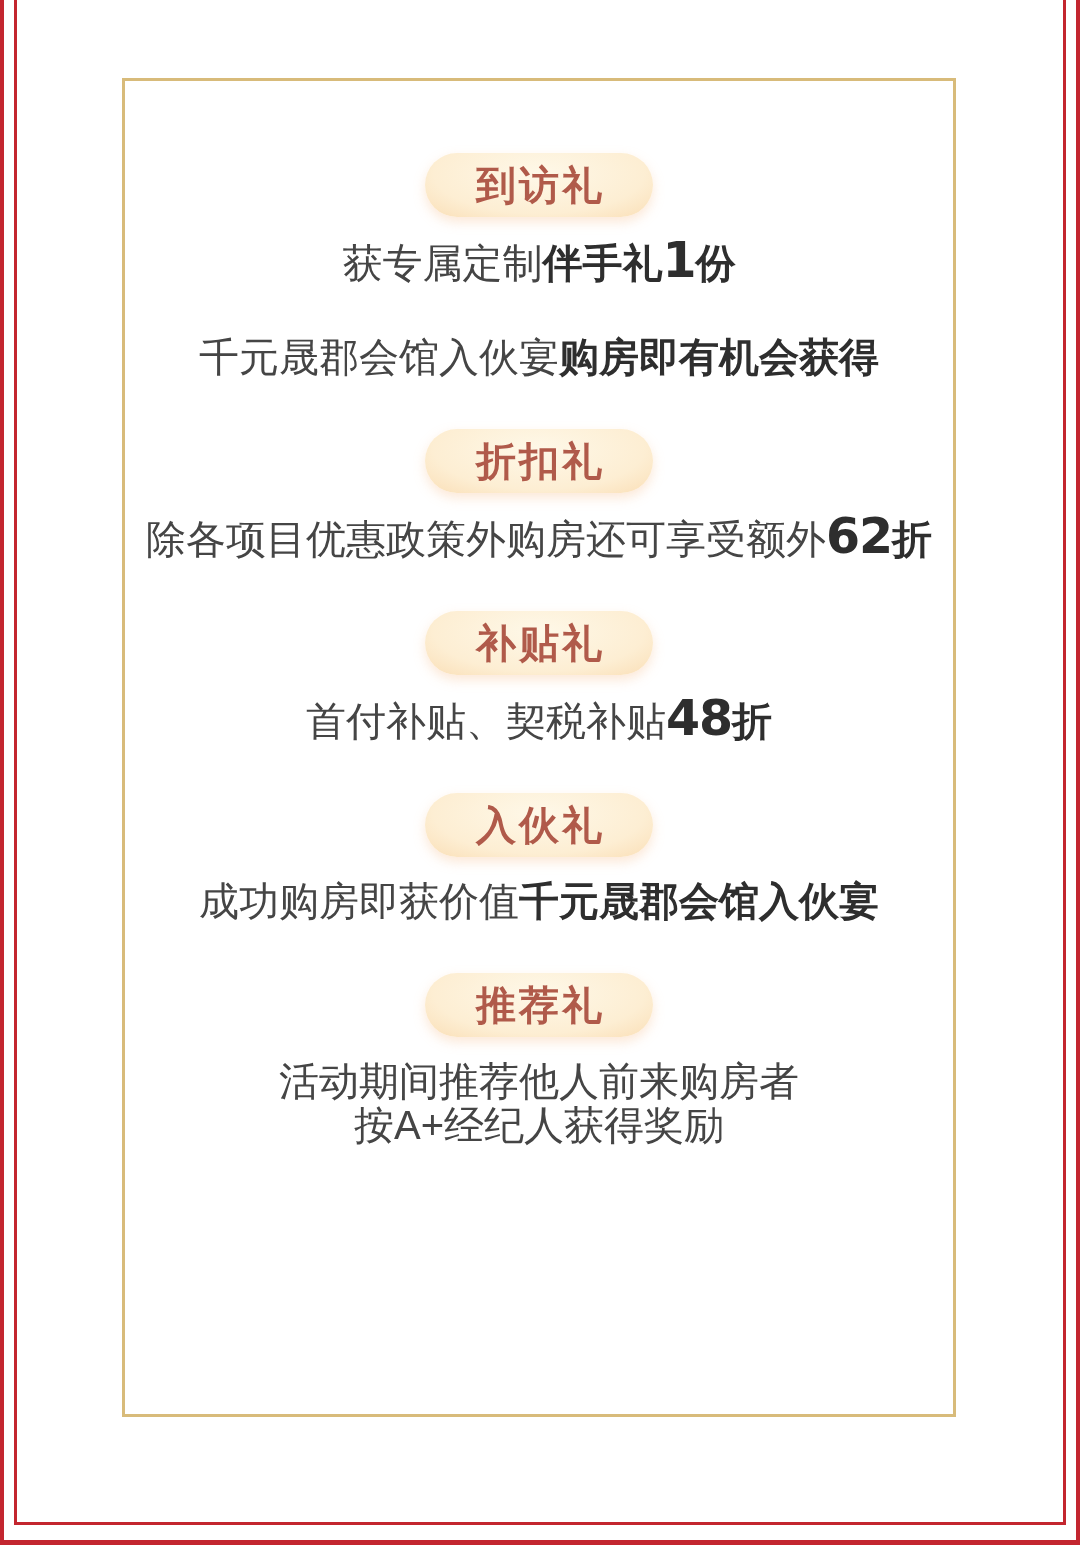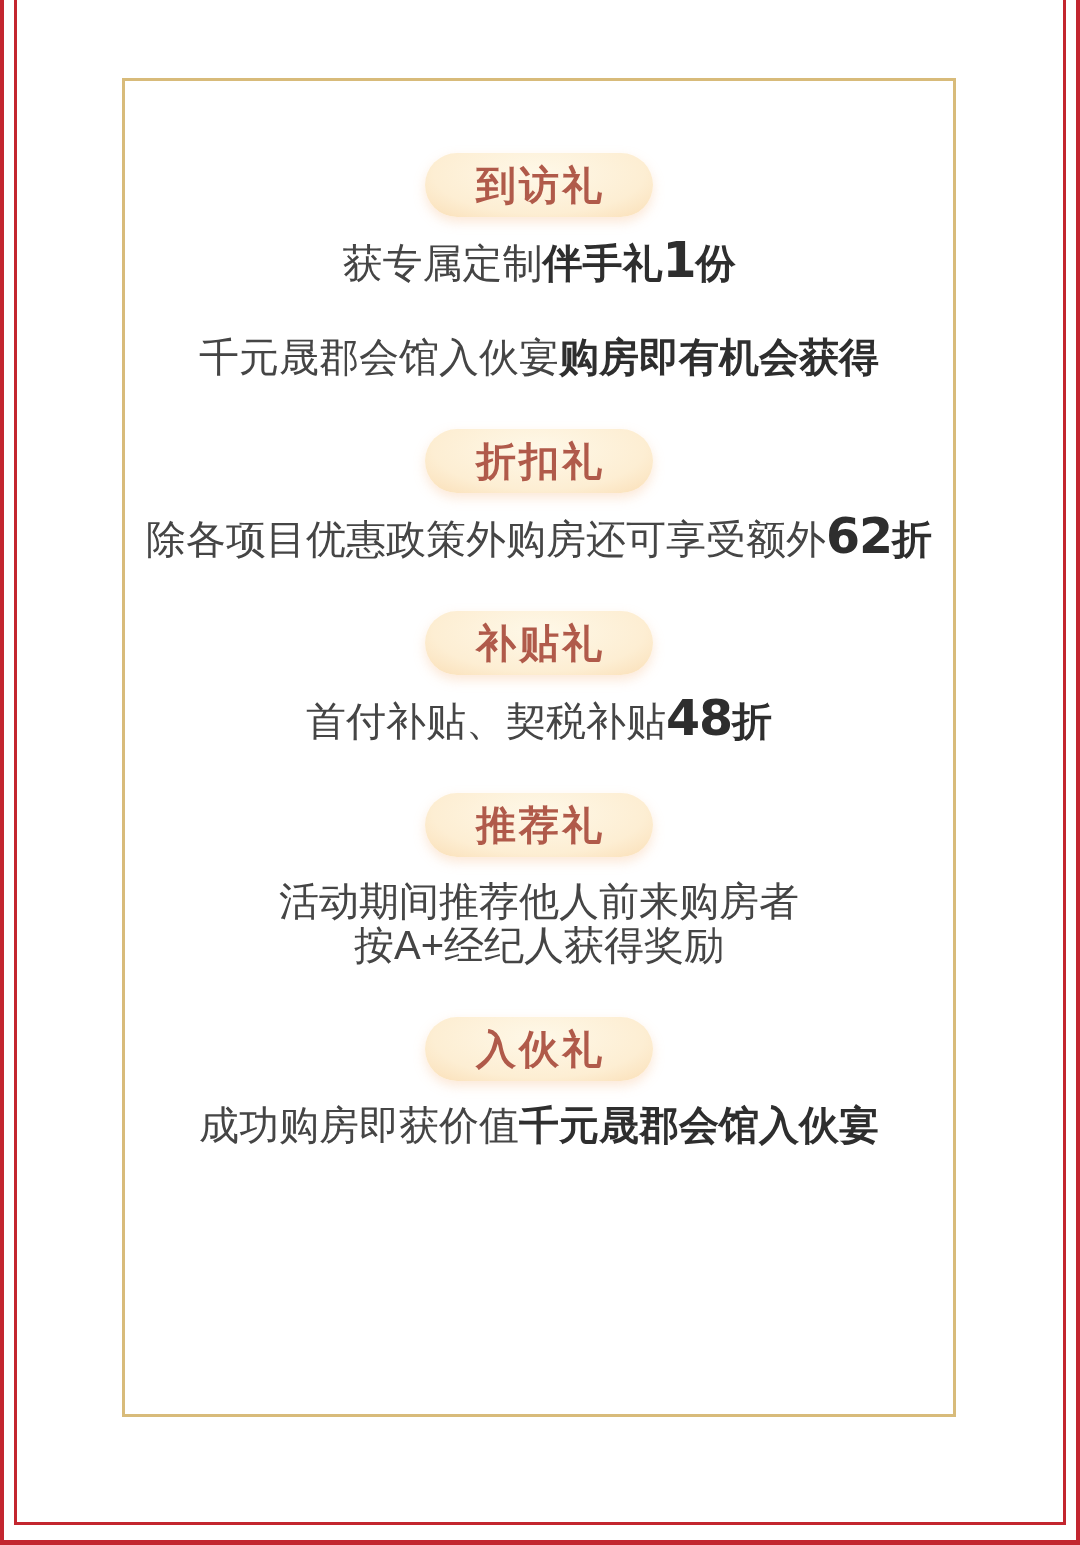--- a/index.html
+++ b/index.html
@@ -124,31 +124,31 @@
     <div class="badge">
       <span class="badge-label">补贴礼</span>
     </div>
     <div class="desc">
             <div class="line"><span class="run">首付补贴、契税补贴</span><span class="run run-bold run-num">48</span><span class="run run-bold">折</span></div>
           </div>
   </section>
 
   <section class="gift-section">
     <div class="badge">
+      <span class="badge-label">入伙礼</span>
+    </div>
+    <div class="desc">
+            <div class="line"><span class="run">成功购房即获价值</span><span class="run run-bold">千元晟郡会馆入伙宴</span></div>
+          </div>
+  </section>
+
+  <section class="gift-section">
+    <div class="badge">
       <span class="badge-label">推荐礼</span>
     </div>
     <div class="desc">
             <div class="line"><span class="run">活动期间推荐他人前来购房者</span></div>
             <div class="line"><span class="run">按A+经纪人获得奖励</span></div>
           </div>
   </section>
-
-  <section class="gift-section">
-    <div class="badge">
-      <span class="badge-label">入伙礼</span>
-    </div>
-    <div class="desc">
-            <div class="line"><span class="run">成功购房即获价值</span><span class="run run-bold">千元晟郡会馆入伙宴</span></div>
-          </div>
-  </section>
 </div>
   </div>
 </div>
 
 </body></html>

